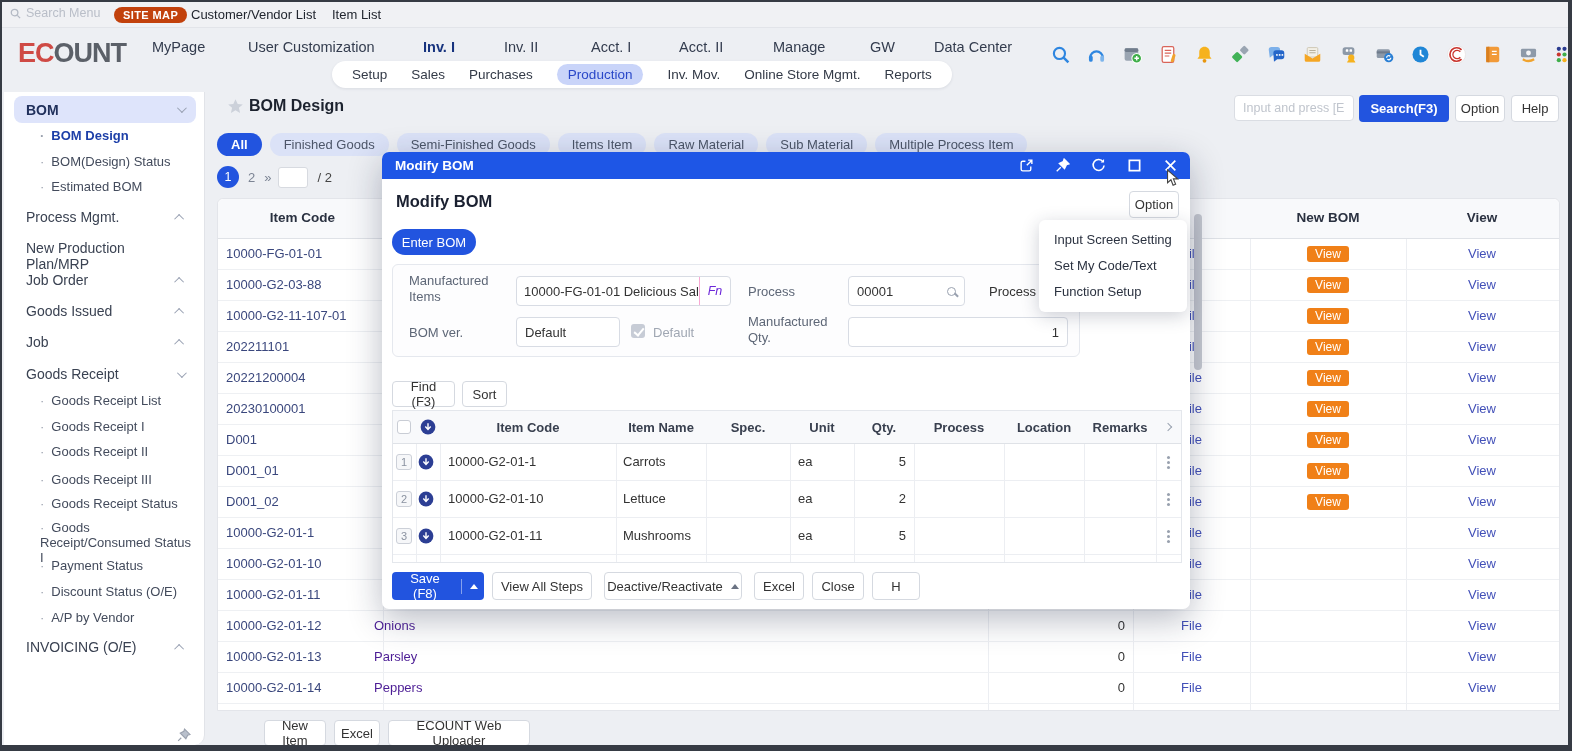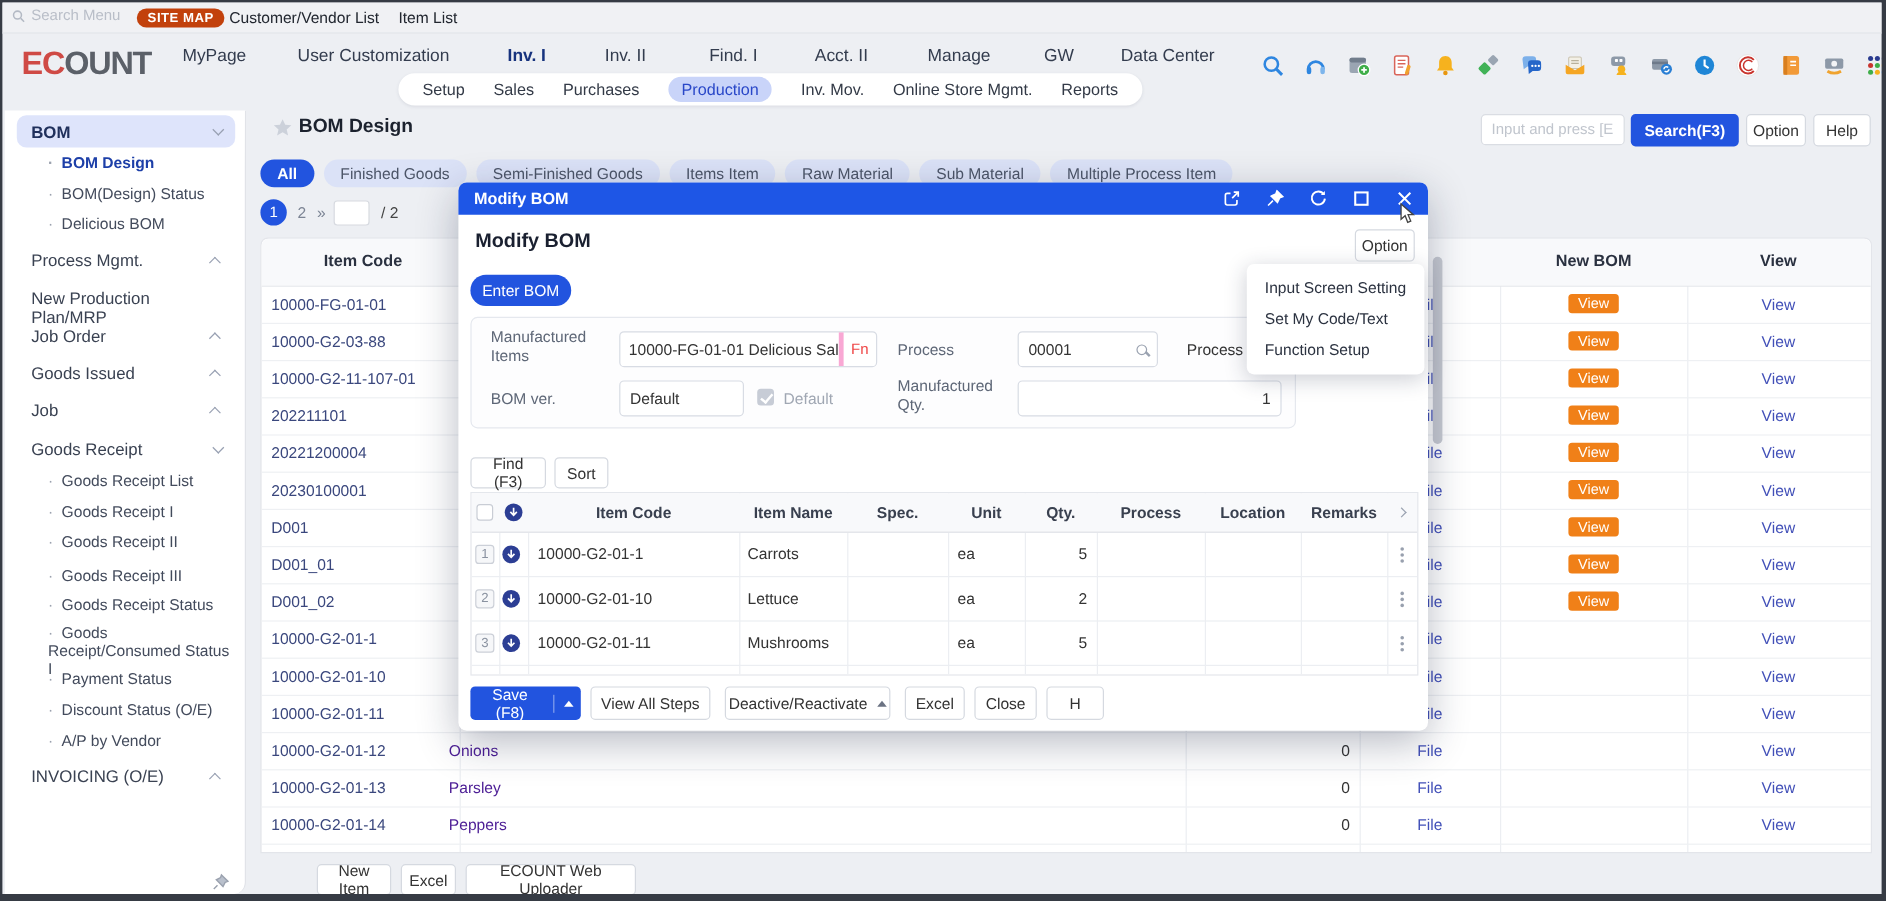--- a/index.html
+++ b/index.html
@@ -108,21 +108,21 @@
     <span class="sitemap lnk">SITE MAP</span>
     <span class="tlink lnk" style="left:189px">Customer/Vendor List</span>
     <span class="tlink lnk" style="left:330px">Item List</span>
   </div>
 
   <div class="logo lnk"><span class="red">EC</span><span class="gray">OUNT</span></div>
   <span class="nav lnk" style="left:150px">MyPage</span>
   <span class="nav lnk" style="left:246px">User Customization</span>
   <span class="nav lnk active" style="left:421px">Inv. I</span>
   <span class="nav lnk" style="left:502px">Inv. II</span>
-  <span class="nav lnk" style="left:589px">Find. I</span>
+  <span class="nav lnk" style="left:589px">Acct. I</span>
   <span class="nav lnk" style="left:677px">Acct. II</span>
   <span class="nav lnk" style="left:771px">Manage</span>
   <span class="nav lnk" style="left:868px">GW</span>
   <span class="nav lnk" style="left:932px">Data Center</span>
 
   <div class="hicons">
     <span class="hicon">
         <svg viewBox="0 0 20 20">
           <circle cx="9" cy="9" r="5.3" fill="none" stroke="#2e86e0" stroke-width="2"></circle>
           <line x1="13" y1="13" x2="17.5" y2="17.5" stroke="#2e86e0" stroke-width="2.4"></line>
@@ -247,21 +247,21 @@
     <span class="lnk">Reports</span>
   </div>
 
   <div class="sidebar">
     <div class="spill lnk" style="top:4px">
         <span>BOM</span>
         <span class="chv down"></span>
       </div>
     <div class="ssub on lnk" style="top:36px">BOM Design</div>
     <div class="ssub lnk" style="top:62px">BOM(Design) Status</div>
-    <div class="ssub lnk" style="top:87px">Delicious BOM</div>
+    <div class="ssub lnk" style="top:87px">Estimated BOM</div>
     <div class="ssec lnk" style="top:117px">
         <span>Process Mgmt.</span>
         <span class="chv up"></span>
       </div>
     <div class="ssec lnk" style="top:148px">
         <span>New Production Plan/MRP</span>
       </div>
     <div class="ssec lnk" style="top:180px">
         <span>Job Order</span>
         <span class="chv up"></span>
@@ -470,21 +470,21 @@
 
     <div class="mhead">Modify BOM</div>
     <button class="wbtn abs" style="left:747px;top:39px;width:50px;height:27px">Option</button>
 
     <button class="bbtn abs" style="left:10px;top:77px;width:84px;height:26px;border-radius:14px">Enter BOM</button>
 
     <div class="formbox">
       <span class="flbl" style="left:16px;top:8px;width:95px">Manufactured Items</span>
       <div class="abs" style="left:123px;top:11px;width:215px;height:30px;border:1px solid #d8dce4;border-radius:4px;background:#fff;display:flex;align-items:center">
         <span style="flex:1;font-size:13px;color:#333;padding:0 7px;white-space:nowrap;overflow:hidden">10000-FG-01-01 Delicious Sala</span>
-        <span style="width:31px;height:100%;border-left:4px solid #f9a8d4;display:flex;align-items:center;justify-content:center;font-size:12.5px;color:#ef4444">Fn</span>
+        <span style="width:31px;height:100%;border-left:1px solid #f9a8d4;display:flex;align-items:center;justify-content:center;font-style:italic;font-size:12.5px;color:#6d28d9">Fn</span>
       </div>
       <span class="flbl" style="left:355px;top:19px">Process</span>
       <div class="abs" style="left:455px;top:11px;width:117px;height:30px;border:1px solid #d8dce4;border-radius:4px;background:#fff;display:flex;align-items:center;justify-content:space-between;padding:0 8px">
         <span style="font-size:13px;color:#333">00001</span>
         <span class="mag"></span>
       </div>
       <span class="abs" style="left:596px;top:19px;font-size:13px;color:#333;white-space:nowrap">Process 0.5</span>
       <span class="flbl" style="left:16px;top:60px">BOM ver.</span>
       <input class="finp abs" style="left: 123px; top: 52px; width: 104px; height: 30px;" value="Default">
       <span class="chk abs" style="left:238px;top:59px"></span>

